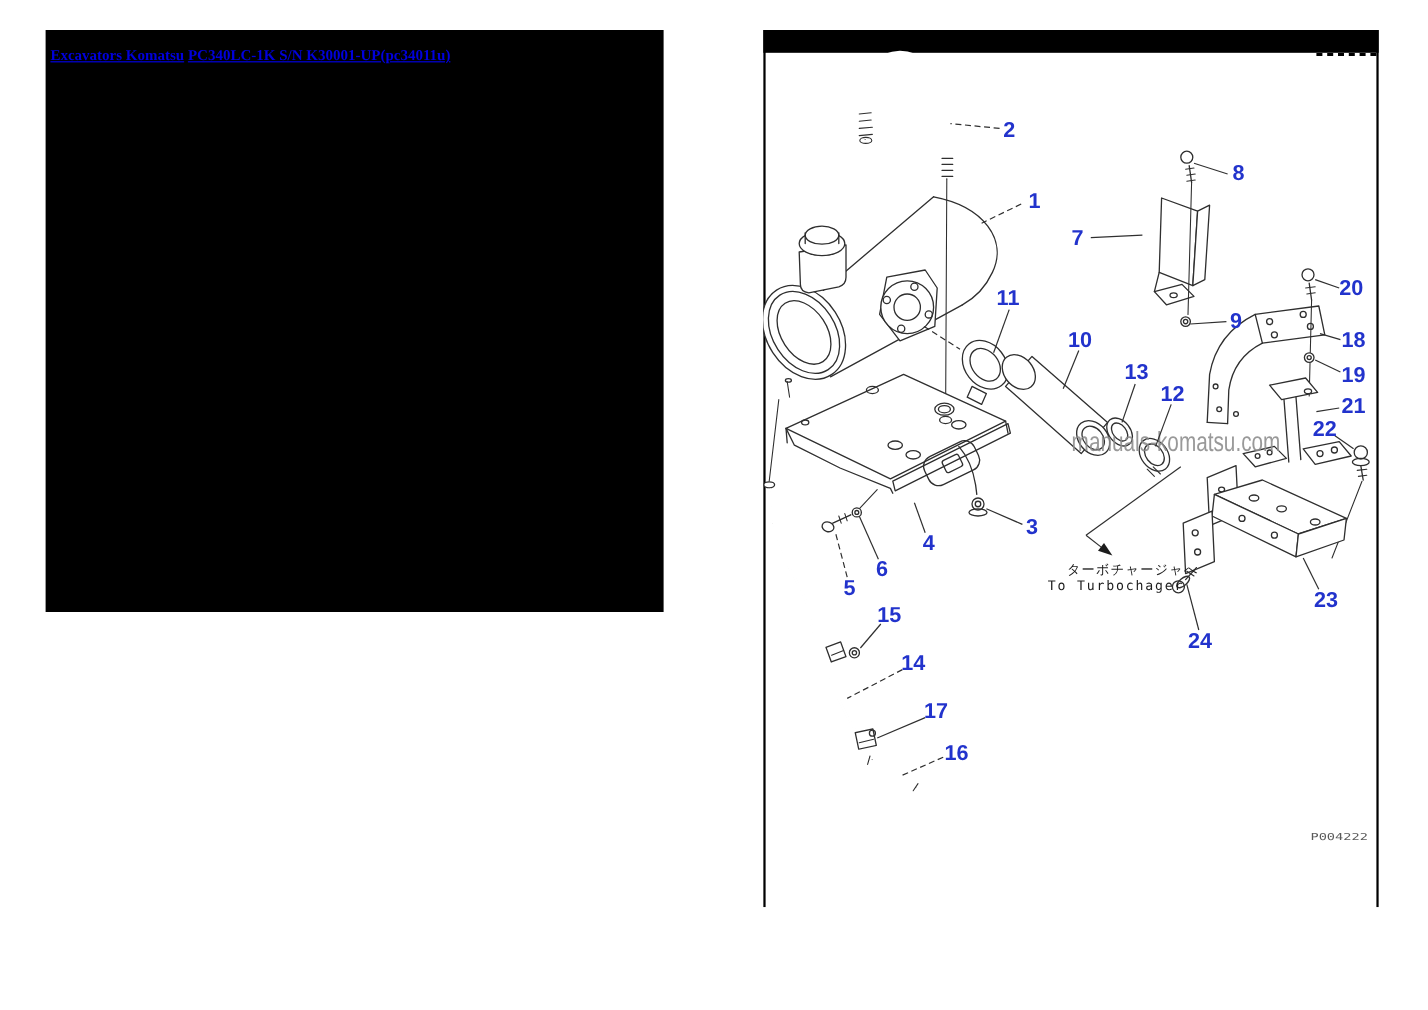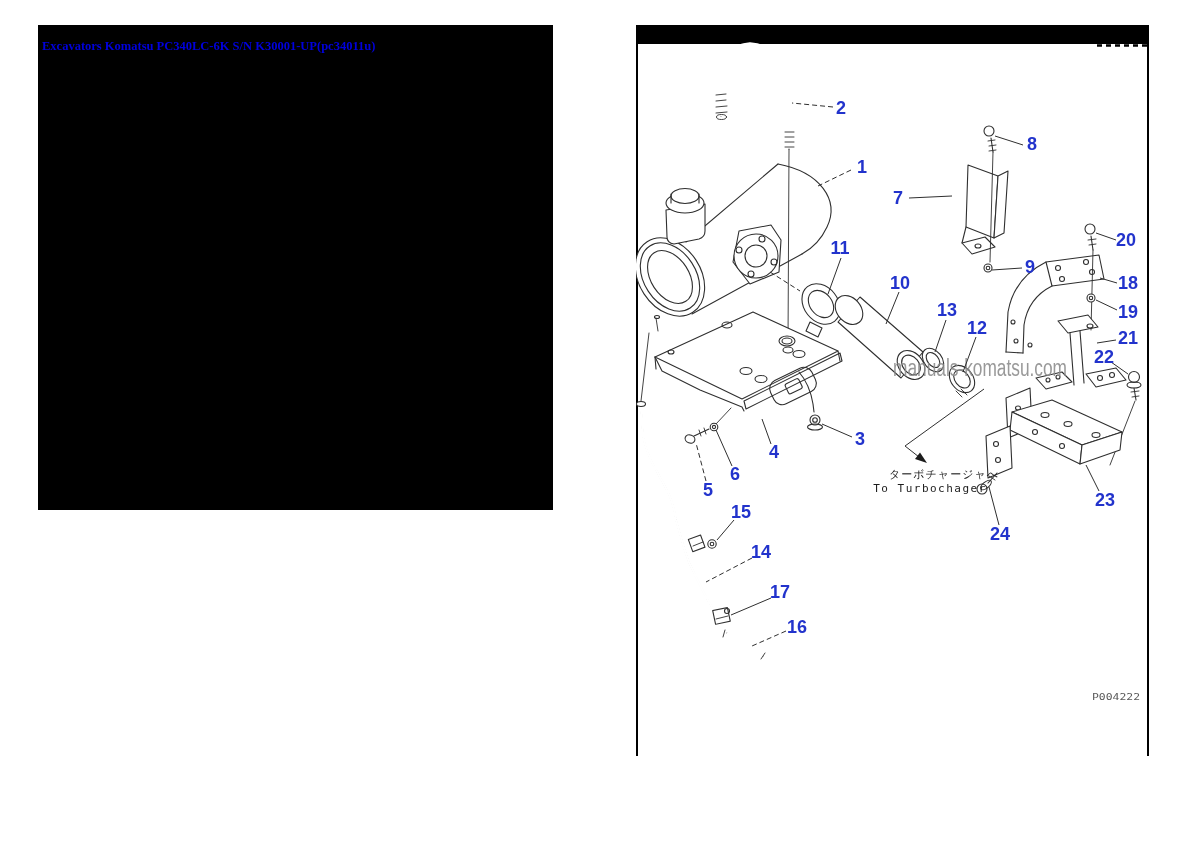--- a/index.html
+++ b/index.html
@@ -12,21 +12,21 @@
     position:absolute;left:38px;top:25px;width:515px;height:485px;
     background:#000000;
   }
   .breadcrumb{
     padding:14px 0 0 4px;
     font-family:"Liberation Serif", serif;
     font-weight:bold;font-size:12.5px;line-height:15px;
     white-space:nowrap;
   }
   .breadcrumb a{
-    color:var(--link-blue);cursor:pointer;text-align:center;
+    color:var(--link-blue);text-decoration:underline;cursor:pointer;text-align:center;
   }
   .diagram-panel{
     position:absolute;left:636px;top:25px;width:513px;height:731px;
     background:#ffffff;
   }
   svg.art{position:absolute;left:0;top:0;width:513px;height:731px;}
   svg .ln{stroke:var(--line-dark);stroke-width:1.1;fill:none;stroke-linecap:round;stroke-linejoin:round;}
   svg .fill-white{fill:#ffffff;}
   svg .thin{stroke-width:0.9;}
   svg .ld{stroke:var(--line-dark);stroke-width:1;fill:none;}
@@ -52,21 +52,21 @@
     font-family:"DejaVu Sans Mono", monospace;font-size:8px;fill:#5a5a5a;
   }
 </style>
 </head>
 <body>
 
 <div class="black-box">
   <div class="breadcrumb">
     <a>Excavators Komatsu</a>
     <span> </span>
-    <a>PC340LC-6K S/N K30001-UP(pc34011u)</a>
+    <a>PC340LC-1K S/N K30001-UP(pc34011u)</a>
   </div>
 </div>
 
 <div class="diagram-panel">
 <svg class="art" viewBox="636 25 513 731">
 
   <g>
     <rect x="636" y="25" width="513" height="19" fill="#000000"></rect>
     <line x1="1097" y1="45.5" x2="1147" y2="45.5" stroke="#000" stroke-width="2.5" stroke-dasharray="5 4"></line>
     <rect x="636" y="25" width="2" height="731" fill="#000000"></rect>

